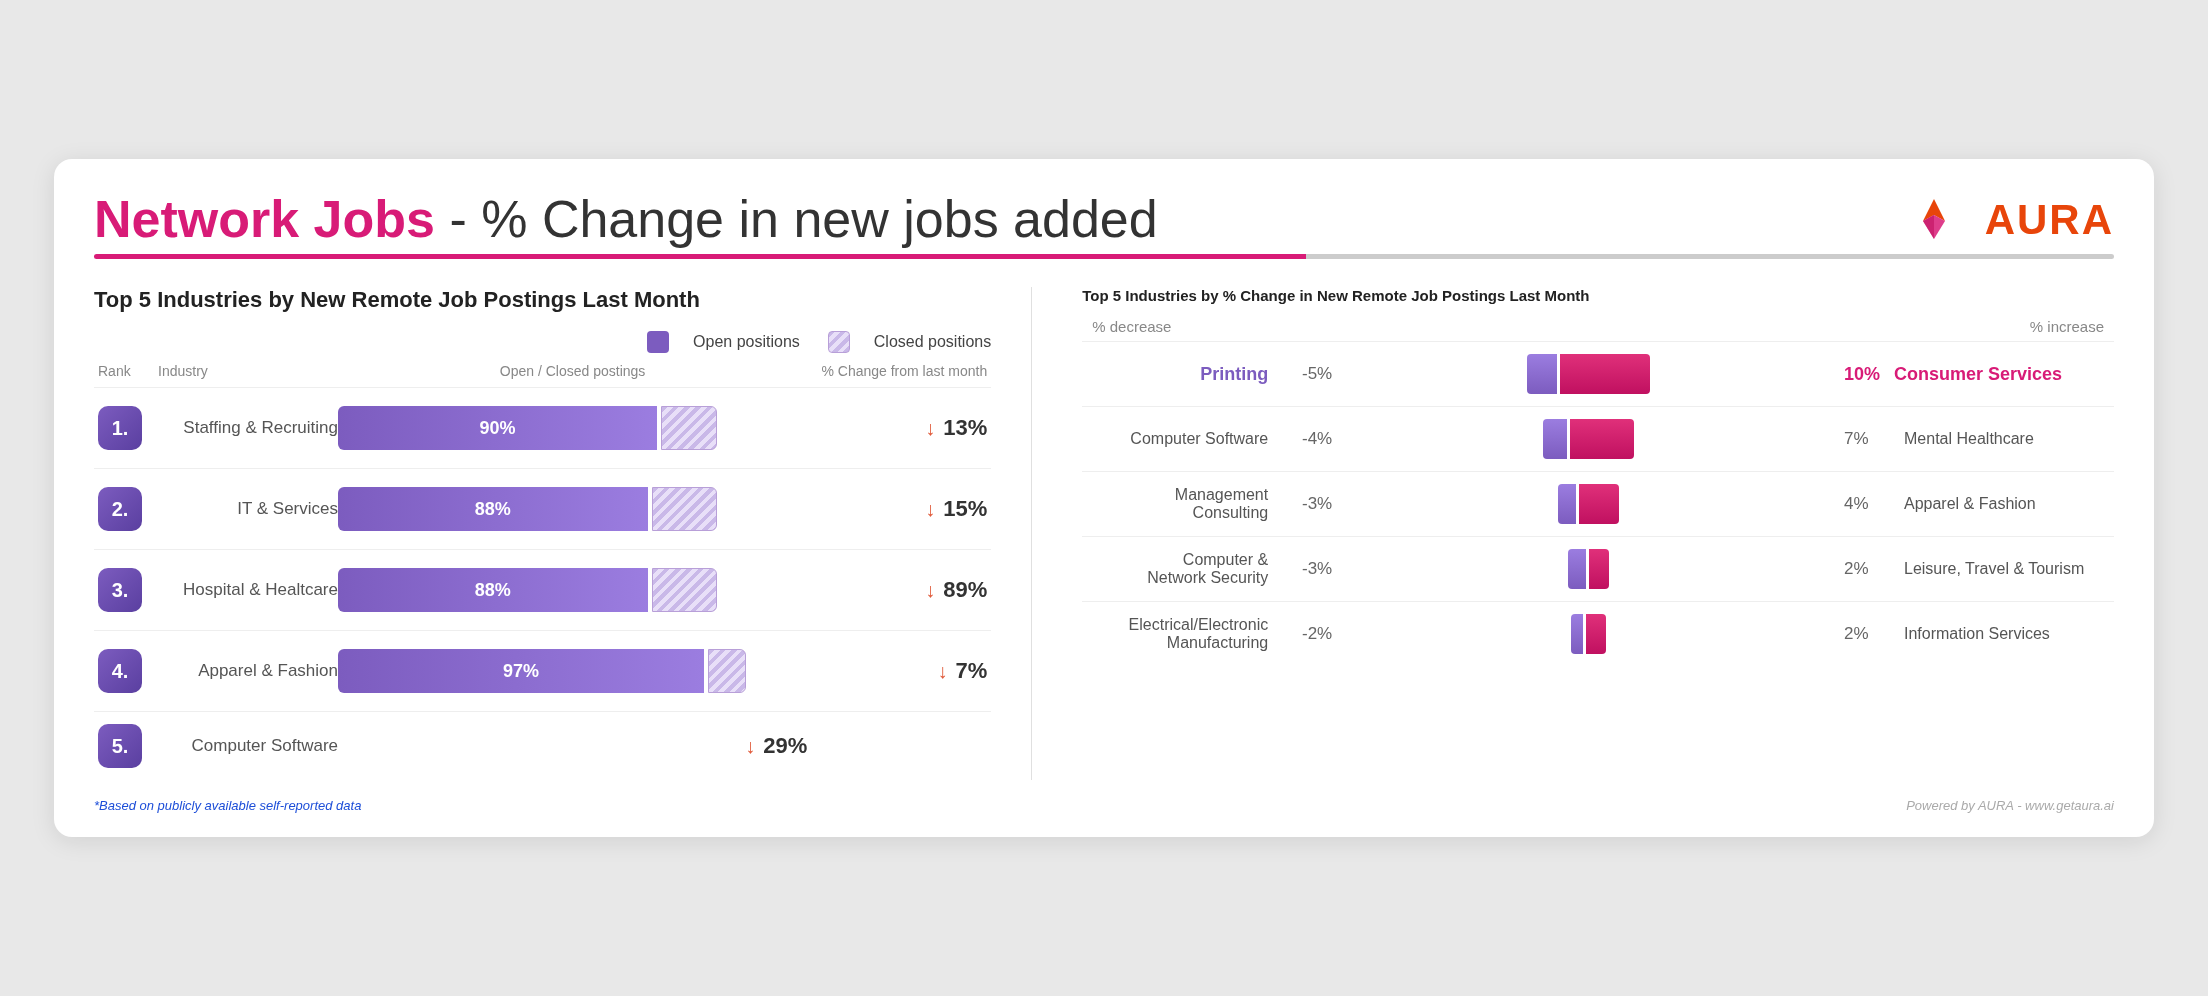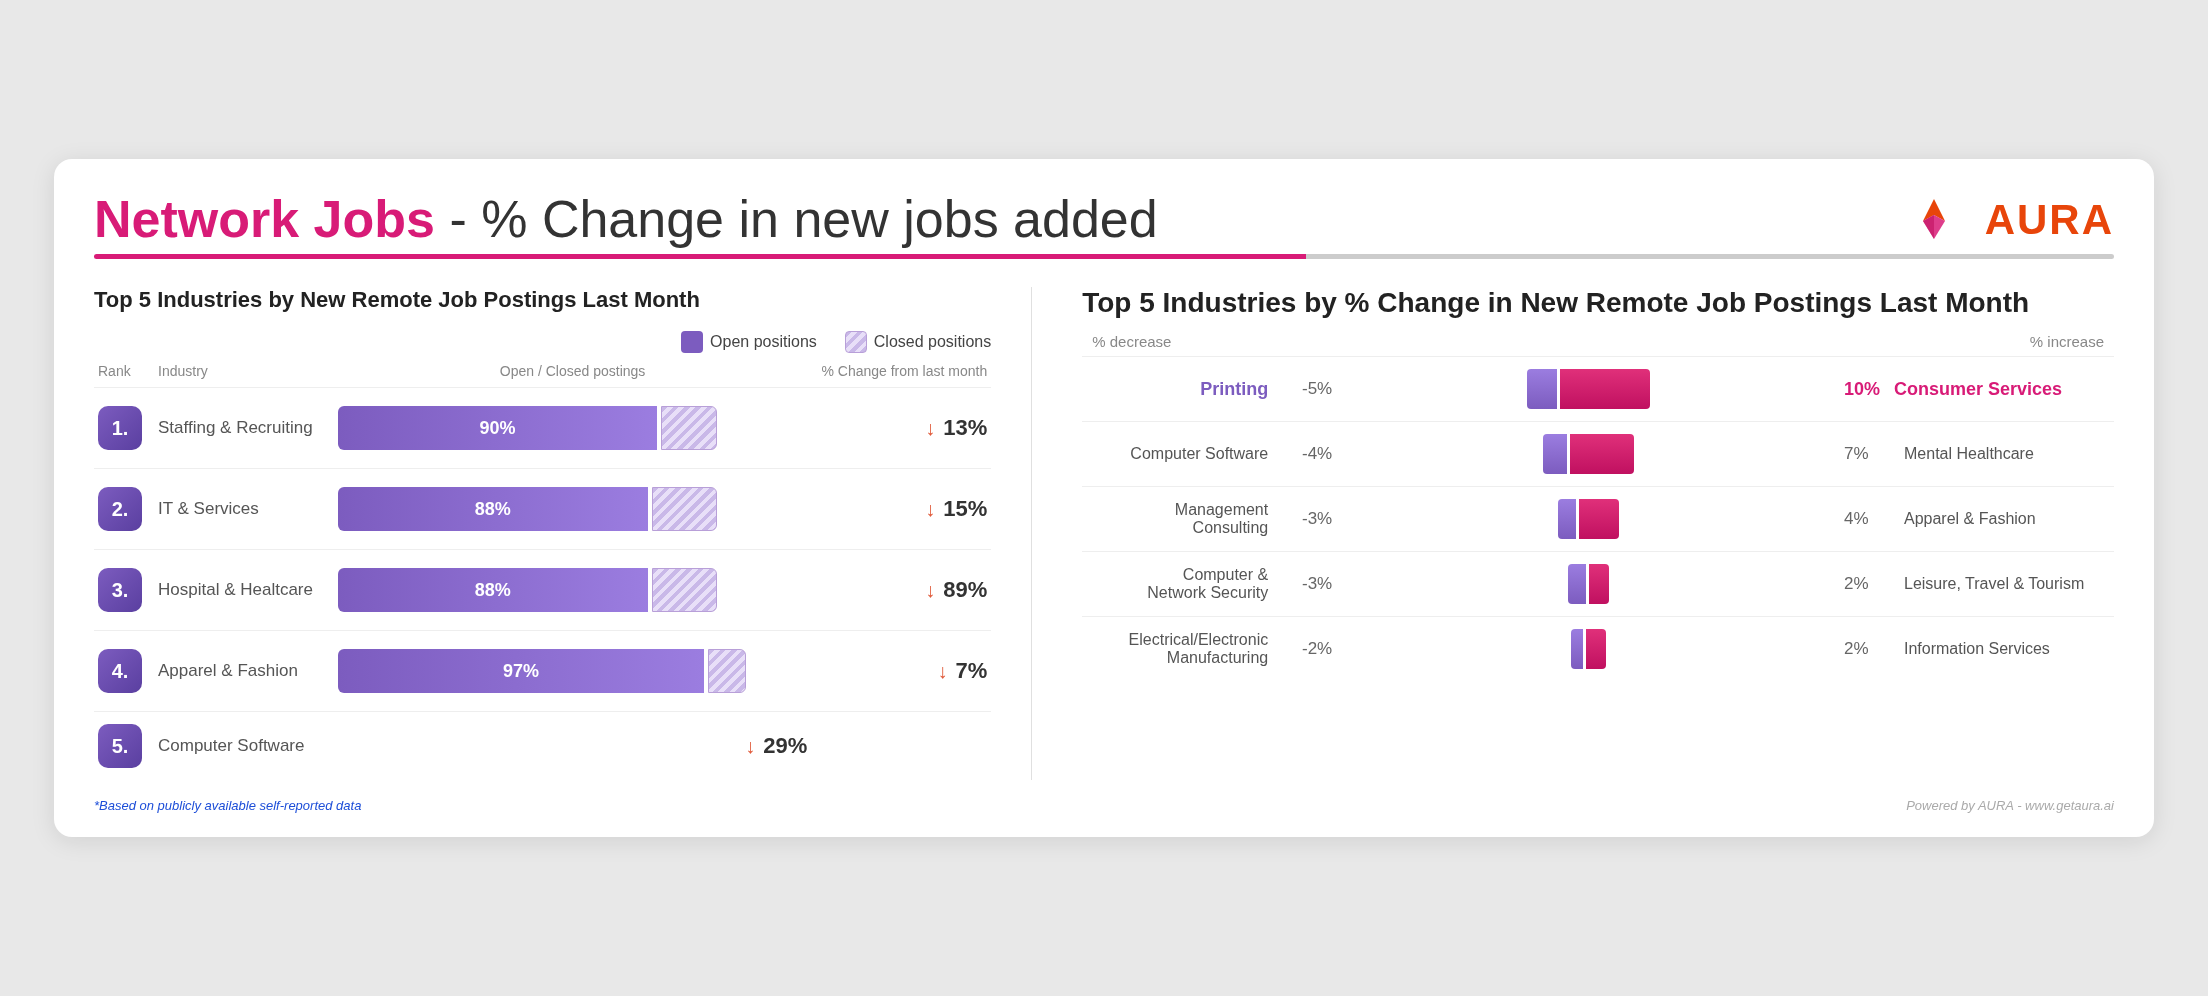--- a/index.html
+++ b/index.html
@@ -82,21 +82,21 @@
     .legend {
       display: flex;
       gap: 28px;
       justify-content: flex-end;
       margin-bottom: 10px;
       align-items: center;
     }
     .legend-item {
       display: flex;
       align-items: center;
-      gap: 7px;
+      gap: 24px;
       font-size: 16px;
       color: #444;
     }
     .legend-box {
       width: 22px;
       height: 22px;
       border-radius: 4px;
     }
     .legend-box-open {
       background: #7c5cbf;
@@ -137,20 +137,21 @@
       align-items: center;
       justify-content: center;
       color: #fff;
       font-size: 20px;
       font-weight: 800;
     }
     .industry-name {
       font-size: 17px;
       color: #555;
       font-weight: 400;
+      text-align: right;
     }
     .bar-container {
       display: flex;
       align-items: center;
       gap: 4px;
       height: 56px;
     }
     .bar-open {
       background: linear-gradient(90deg, #7c5cbf, #9b7de0);
       height: 44px;
@@ -180,21 +181,21 @@
       font-weight: 700;
       color: #333;
       justify-content: flex-end;
     }
     .arrow-down {
       color: #e05a3a;
       font-size: 20px;
     }
     
     .right-section-title {
-      font-size: 28px;
+      font-size: 15px;
       font-weight: 700;
       color: #222;
       margin-bottom: 14px;
     }
     .right-axes {
       display: flex;
       justify-content: space-between;
       font-size: 15px;
       color: #888;
       margin-bottom: 6px;

